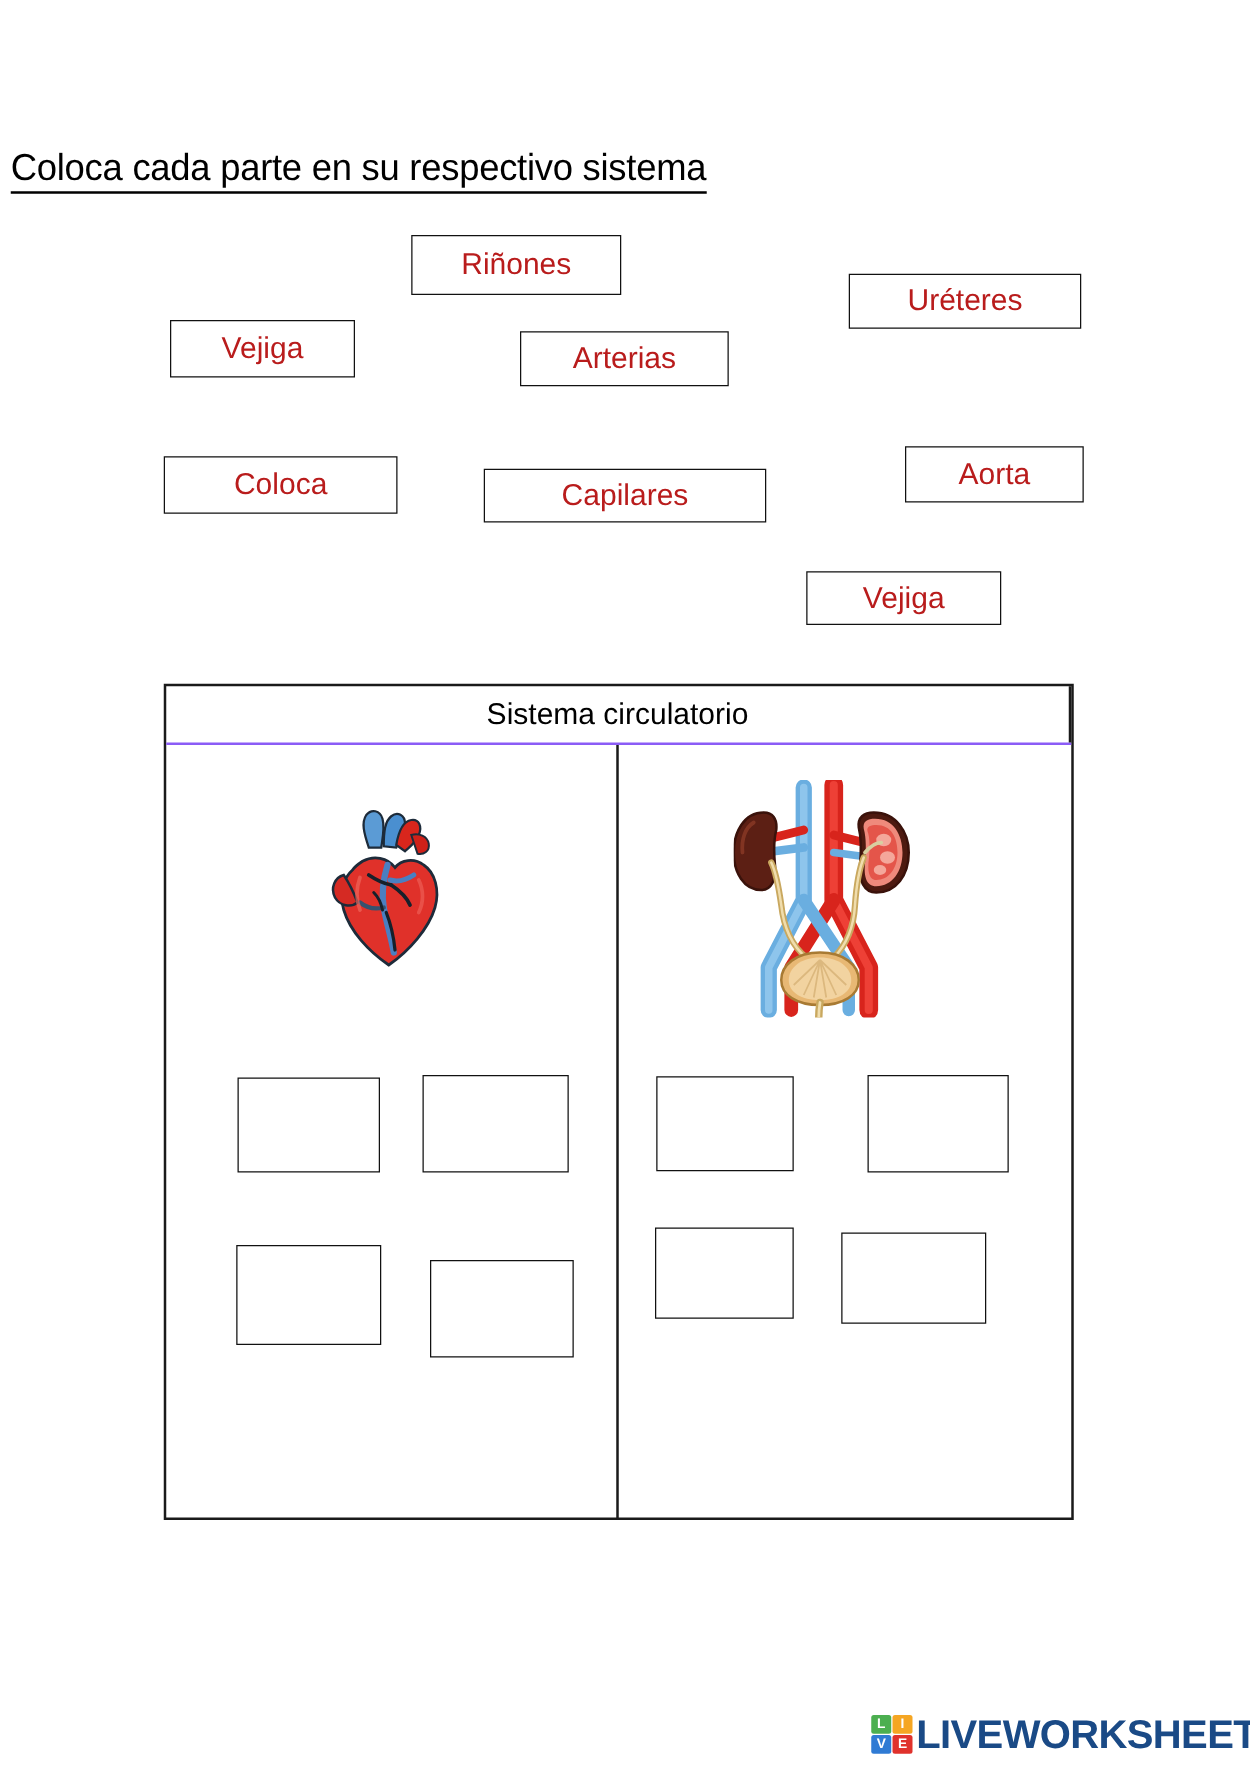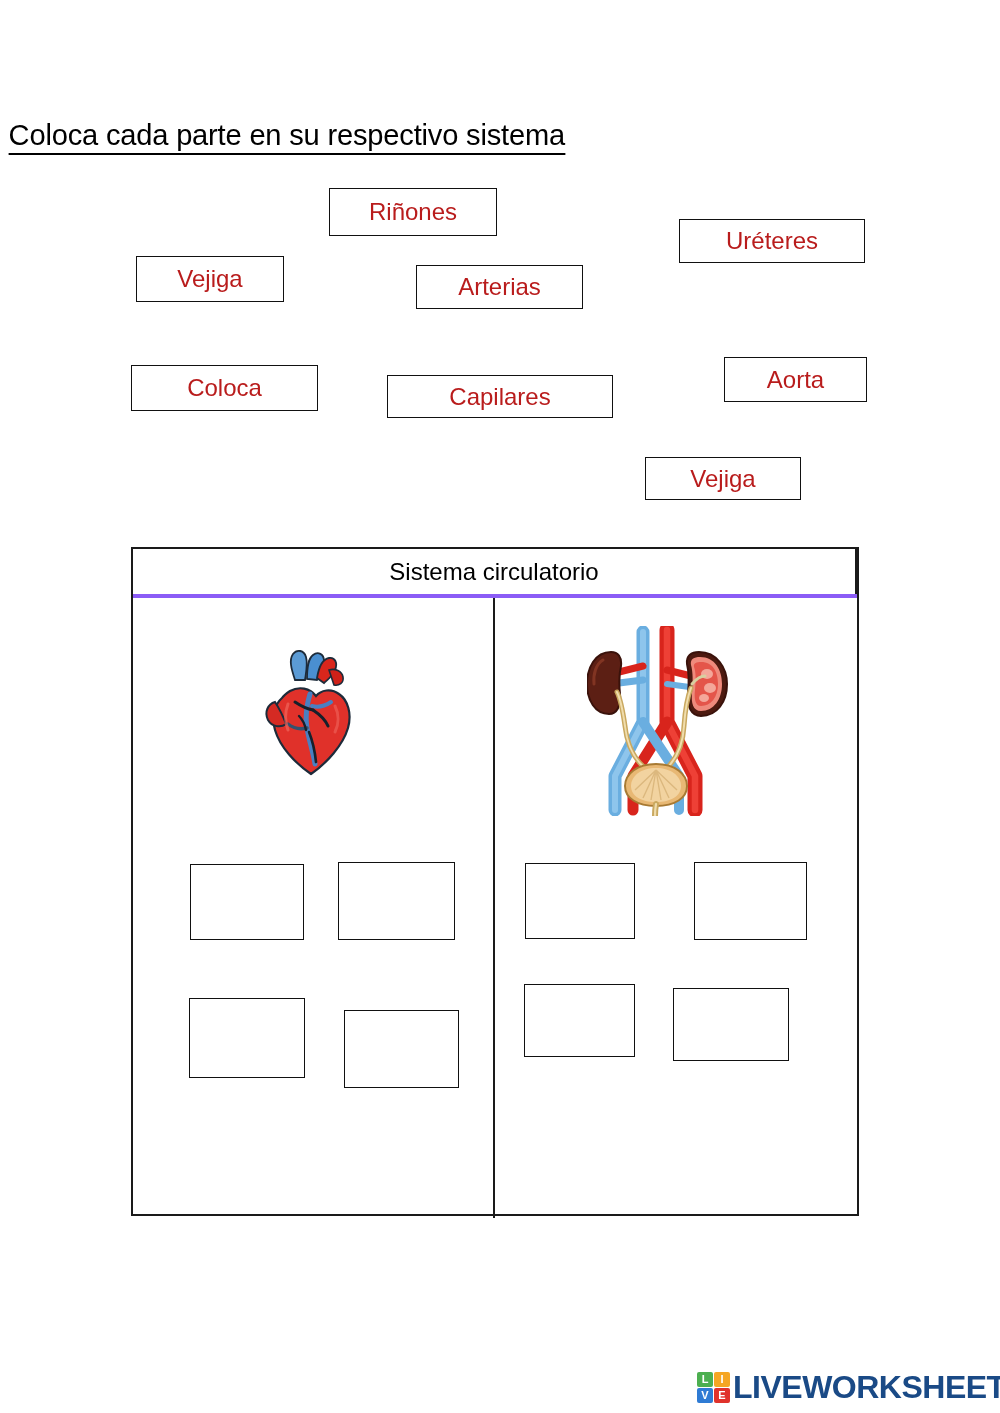--- a/index.html
+++ b/index.html
@@ -57,21 +57,21 @@
     top: 547px;
     width: 728px;
     height: 669px;
     box-sizing: border-box;
     border: 2px solid #1a1a1a;
     background: #fff;
   }
   .table-header-row {
     display: flex;
     height: 45px;
-    border-bottom: 4px solid #8b5cf6;
+    border-bottom: 2px solid #8b5cf6;
     text-align: center;
   }
   .table-header-cell {
     flex: 1 1 50%;
     display: flex;
     align-items: center;
     justify-content: center;
     font-size: 24px;
     box-sizing: border-box;
   }

